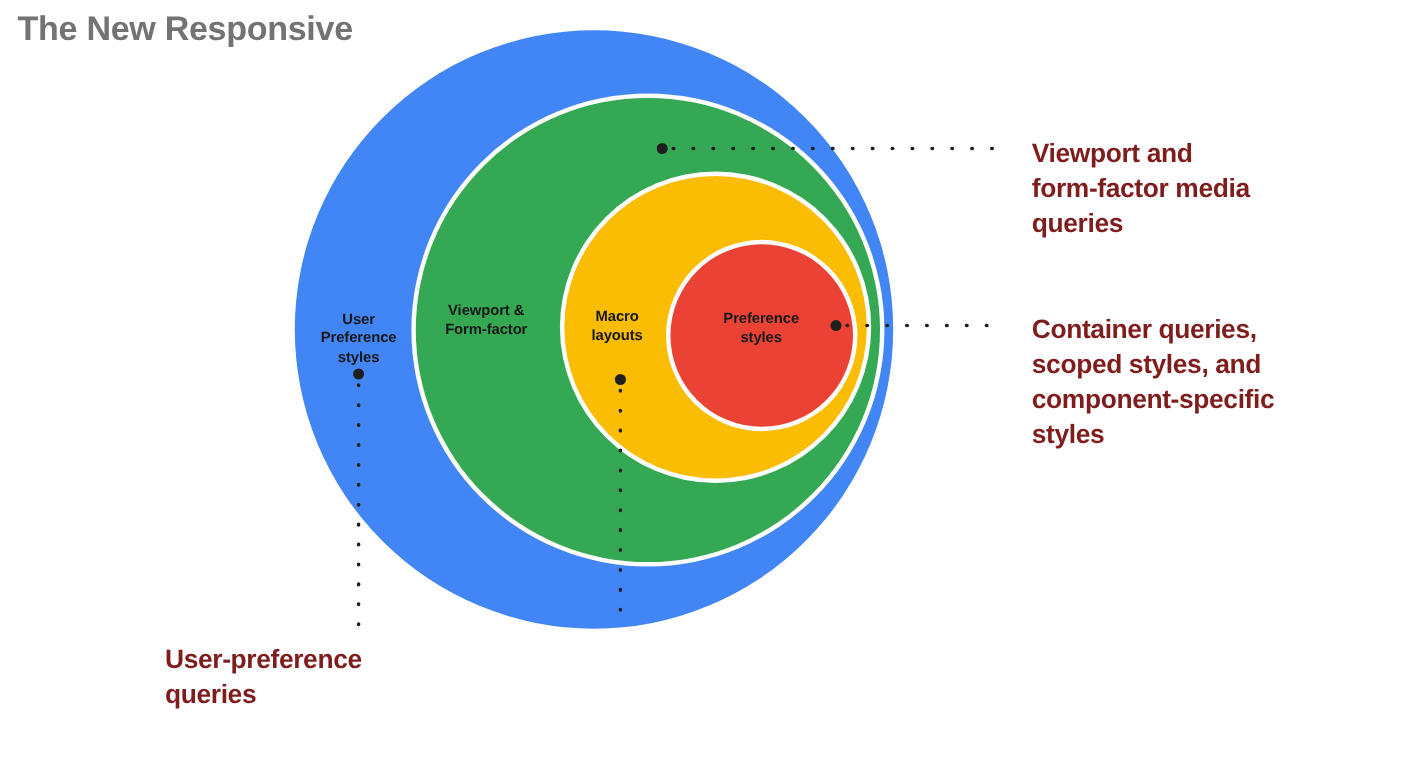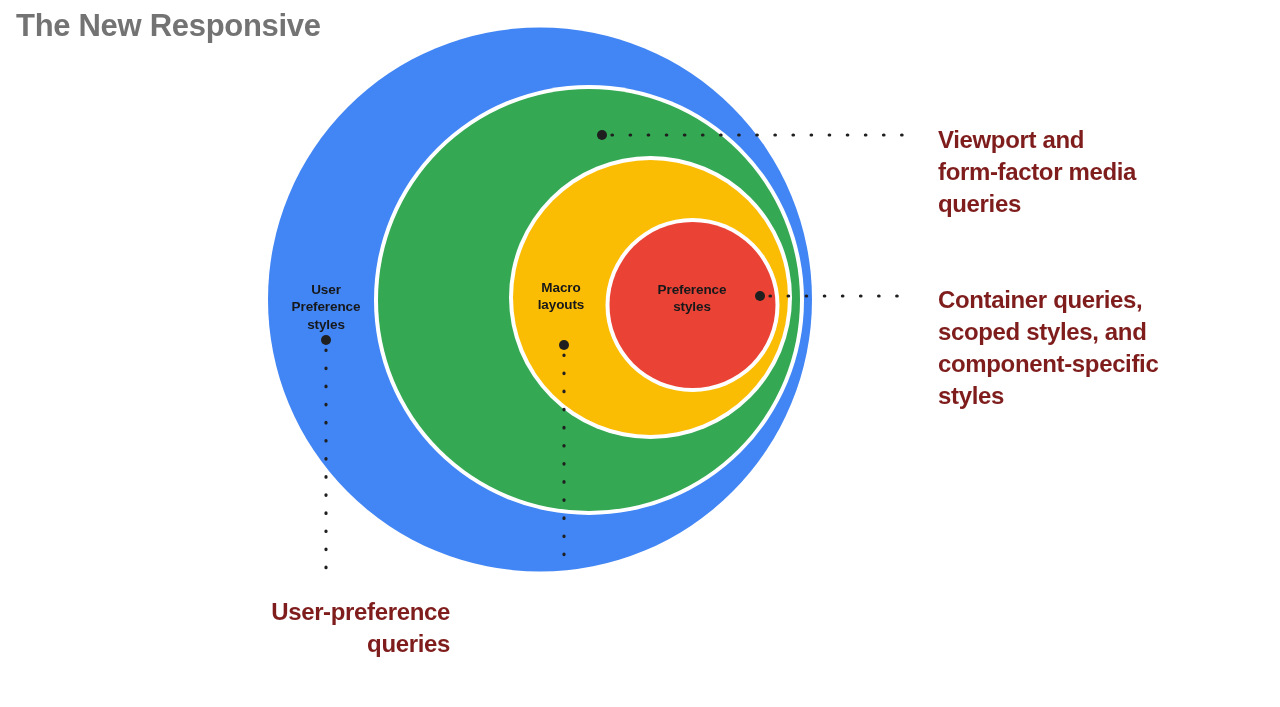--- a/index.html
+++ b/index.html
@@ -96,33 +96,35 @@
     <line x1="326" y1="350" x2="326" y2="578" stroke="#1f1f1f" stroke-width="3.2" stroke-linecap="round" stroke-dasharray="0.5 17.6"></line>
 
     <circle cx="564" cy="345" r="5" fill="#1f1f1f"></circle>
     <line x1="564" y1="355" x2="564" y2="572" stroke="#1f1f1f" stroke-width="3.2" stroke-linecap="round" stroke-dasharray="0.5 17.6"></line>
   </svg>
 
   <div class="ring-label" style="left:326px; top:295px; width:110px;margin-top:12px;">User
 Preference
 styles</div>
 
+  <div class="ring-label" style="left:442px; top:291px; width:130px;">Viewport &amp;
+Form-factor</div>
 
   <div class="ring-label" style="left:561px; top:296px; width:90px;">Macro
 layouts</div>
 
   <div class="ring-label" style="left:692px; top:298px; width:110px;">Preference
 styles</div>
 
   <div class="callout" style="left:938px; top:124px; width:330px;">Viewport and
 form-factor media
 queries</div>
 
   <div class="callout" style="left:938px; top:284px; width:338px;">Container queries,
 scoped styles, and
 component-specific
 styles</div>
 
-  <div class="callout" style="left:150px; top:596px; width:300px;text-align:right;">User-preference
+  <div class="callout" style="left:150px; top:584px; width:300px;">User-preference
 queries</div>
 
 
 </div>
 
 </body></html>

